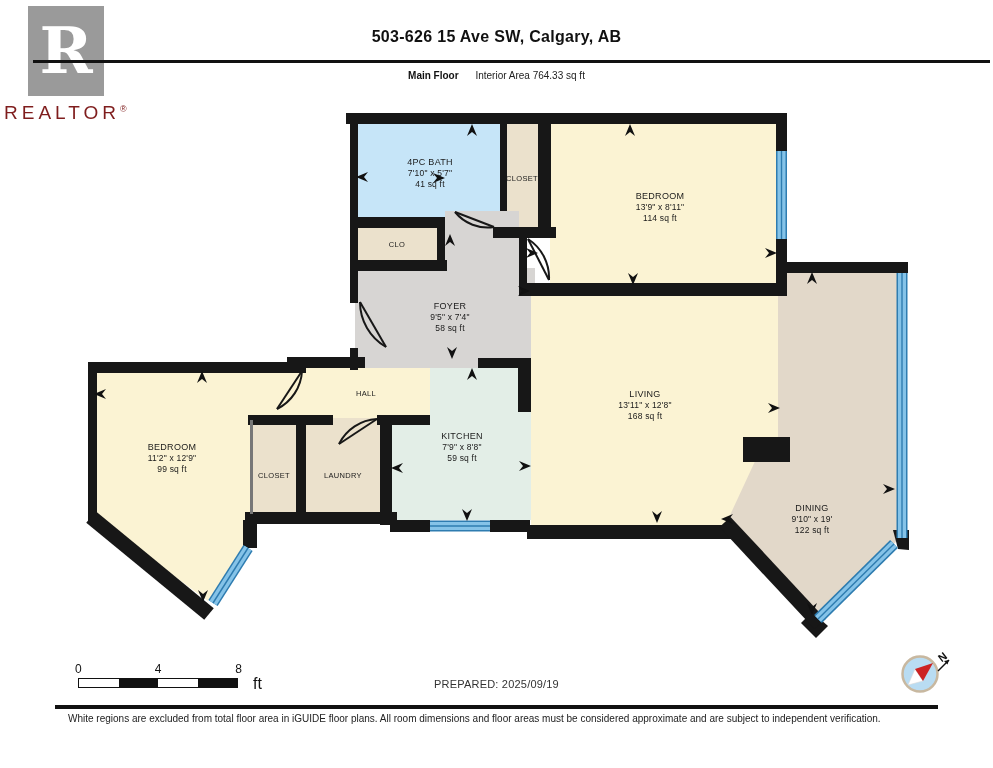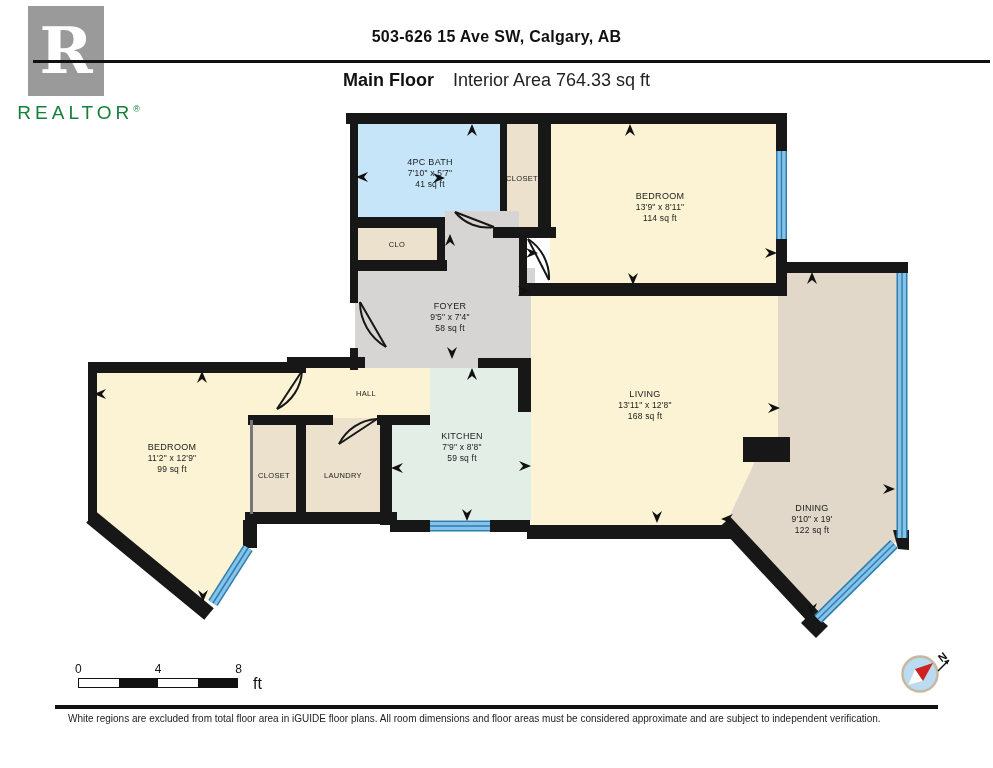--- a/index.html
+++ b/index.html
@@ -2,28 +2,28 @@
 <html><head>
 <meta charset="utf-8">
 <style>
   html,body{margin:0;padding:0;background:#fff;}
   #page{position:relative;width:993px;height:768px;background:#ffffff;overflow:hidden;
         font-family:"Liberation Sans", sans-serif;color:#111;}
   
   .title{position:absolute;top:28px;left:0;width:100%;text-align:center;
          font-size:16px;font-weight:bold;letter-spacing:.3px;}
   .title-rule{position:absolute;top:60px;left:33px;width:957px;height:3px;background:#111;z-index:6;}
-  .subtitle{position:absolute;top:70px;left:0;width:100%;text-align:center;font-size:18px;}
+  .subtitle{position:absolute;top:70px;left:0;width:100%;text-align:center;font-size:10px;}
   .subtitle .fl{font-weight:bold;margin-right:14px;}
   .subtitle .ia{color:#222;}
   
   .logo{position:absolute;left:28px;top:6px;z-index:1;}
   .logo-box{width:76px;height:90px;background:#9a9a9a;display:flex;align-items:center;justify-content:center;}
   .logo-r{font-family:"DejaVu Serif", serif;font-weight:bold;font-size:64px;color:#fff;line-height:1;}
-  .logo-text{position:absolute;left:-24px;top:96px;width:136px;text-align:right;color:#15803d;
+  .logo-text{position:absolute;left:-24px;top:96px;width:136px;text-align:left;color:#7f1d1d;
              font-size:19px;letter-spacing:4px;white-space:nowrap;}
   .logo-text sup{font-size:9px;letter-spacing:0;}
   
   #plan{position:absolute;left:0;top:0;}
   .rname{font-size:9px;fill:#1a1a1a;letter-spacing:.3px;}
   .rsub{font-size:8.5px;fill:#1a1a1a;letter-spacing:.2px;}
   .rsmall{font-size:7.5px;fill:#1a1a1a;letter-spacing:.3px;}
   text{font-family:"Liberation Sans", sans-serif;text-anchor:middle;}
   
   .scalebar{position:absolute;left:78px;top:662px;width:160px;z-index:3;}
@@ -243,20 +243,21 @@
     </div>
     <div class="bar">
       <div class="seg-w"></div>
         <div class="seg-b"></div>
         <div class="seg-w"></div>
         <div class="seg-b"></div>
     </div>
     <span class="unit">ft</span>
   </div>
 
+  <div class="prepared">PREPARED: 2025/09/19</div>
 
   <svg class="compass" width="74" height="52" viewBox="0 0 74 52">
     <circle cx="27" cy="26" r="17.5" fill="#b9dcf2" stroke="#c8b8a0" stroke-width="2.5"></circle>
     <polygon points="15,37 22,21 30,33" fill="#ffffff" stroke="#d8d8d8" stroke-width="0.6"></polygon>
     <polygon points="40,15 22,21 30,33" fill="#cc2222"></polygon>
     <path d="M45,23 L56,12" stroke="#111" stroke-width="1.4" fill="none"></path>
     <path d="M56,12 l-5,1 l3.5,3.5 z" fill="#111"></path>
     <text x="52" y="12" transform="rotate(-38 52 12)" style="font-size:11px;font-weight:bold;fill:#111;">N</text>
   </svg>
 

